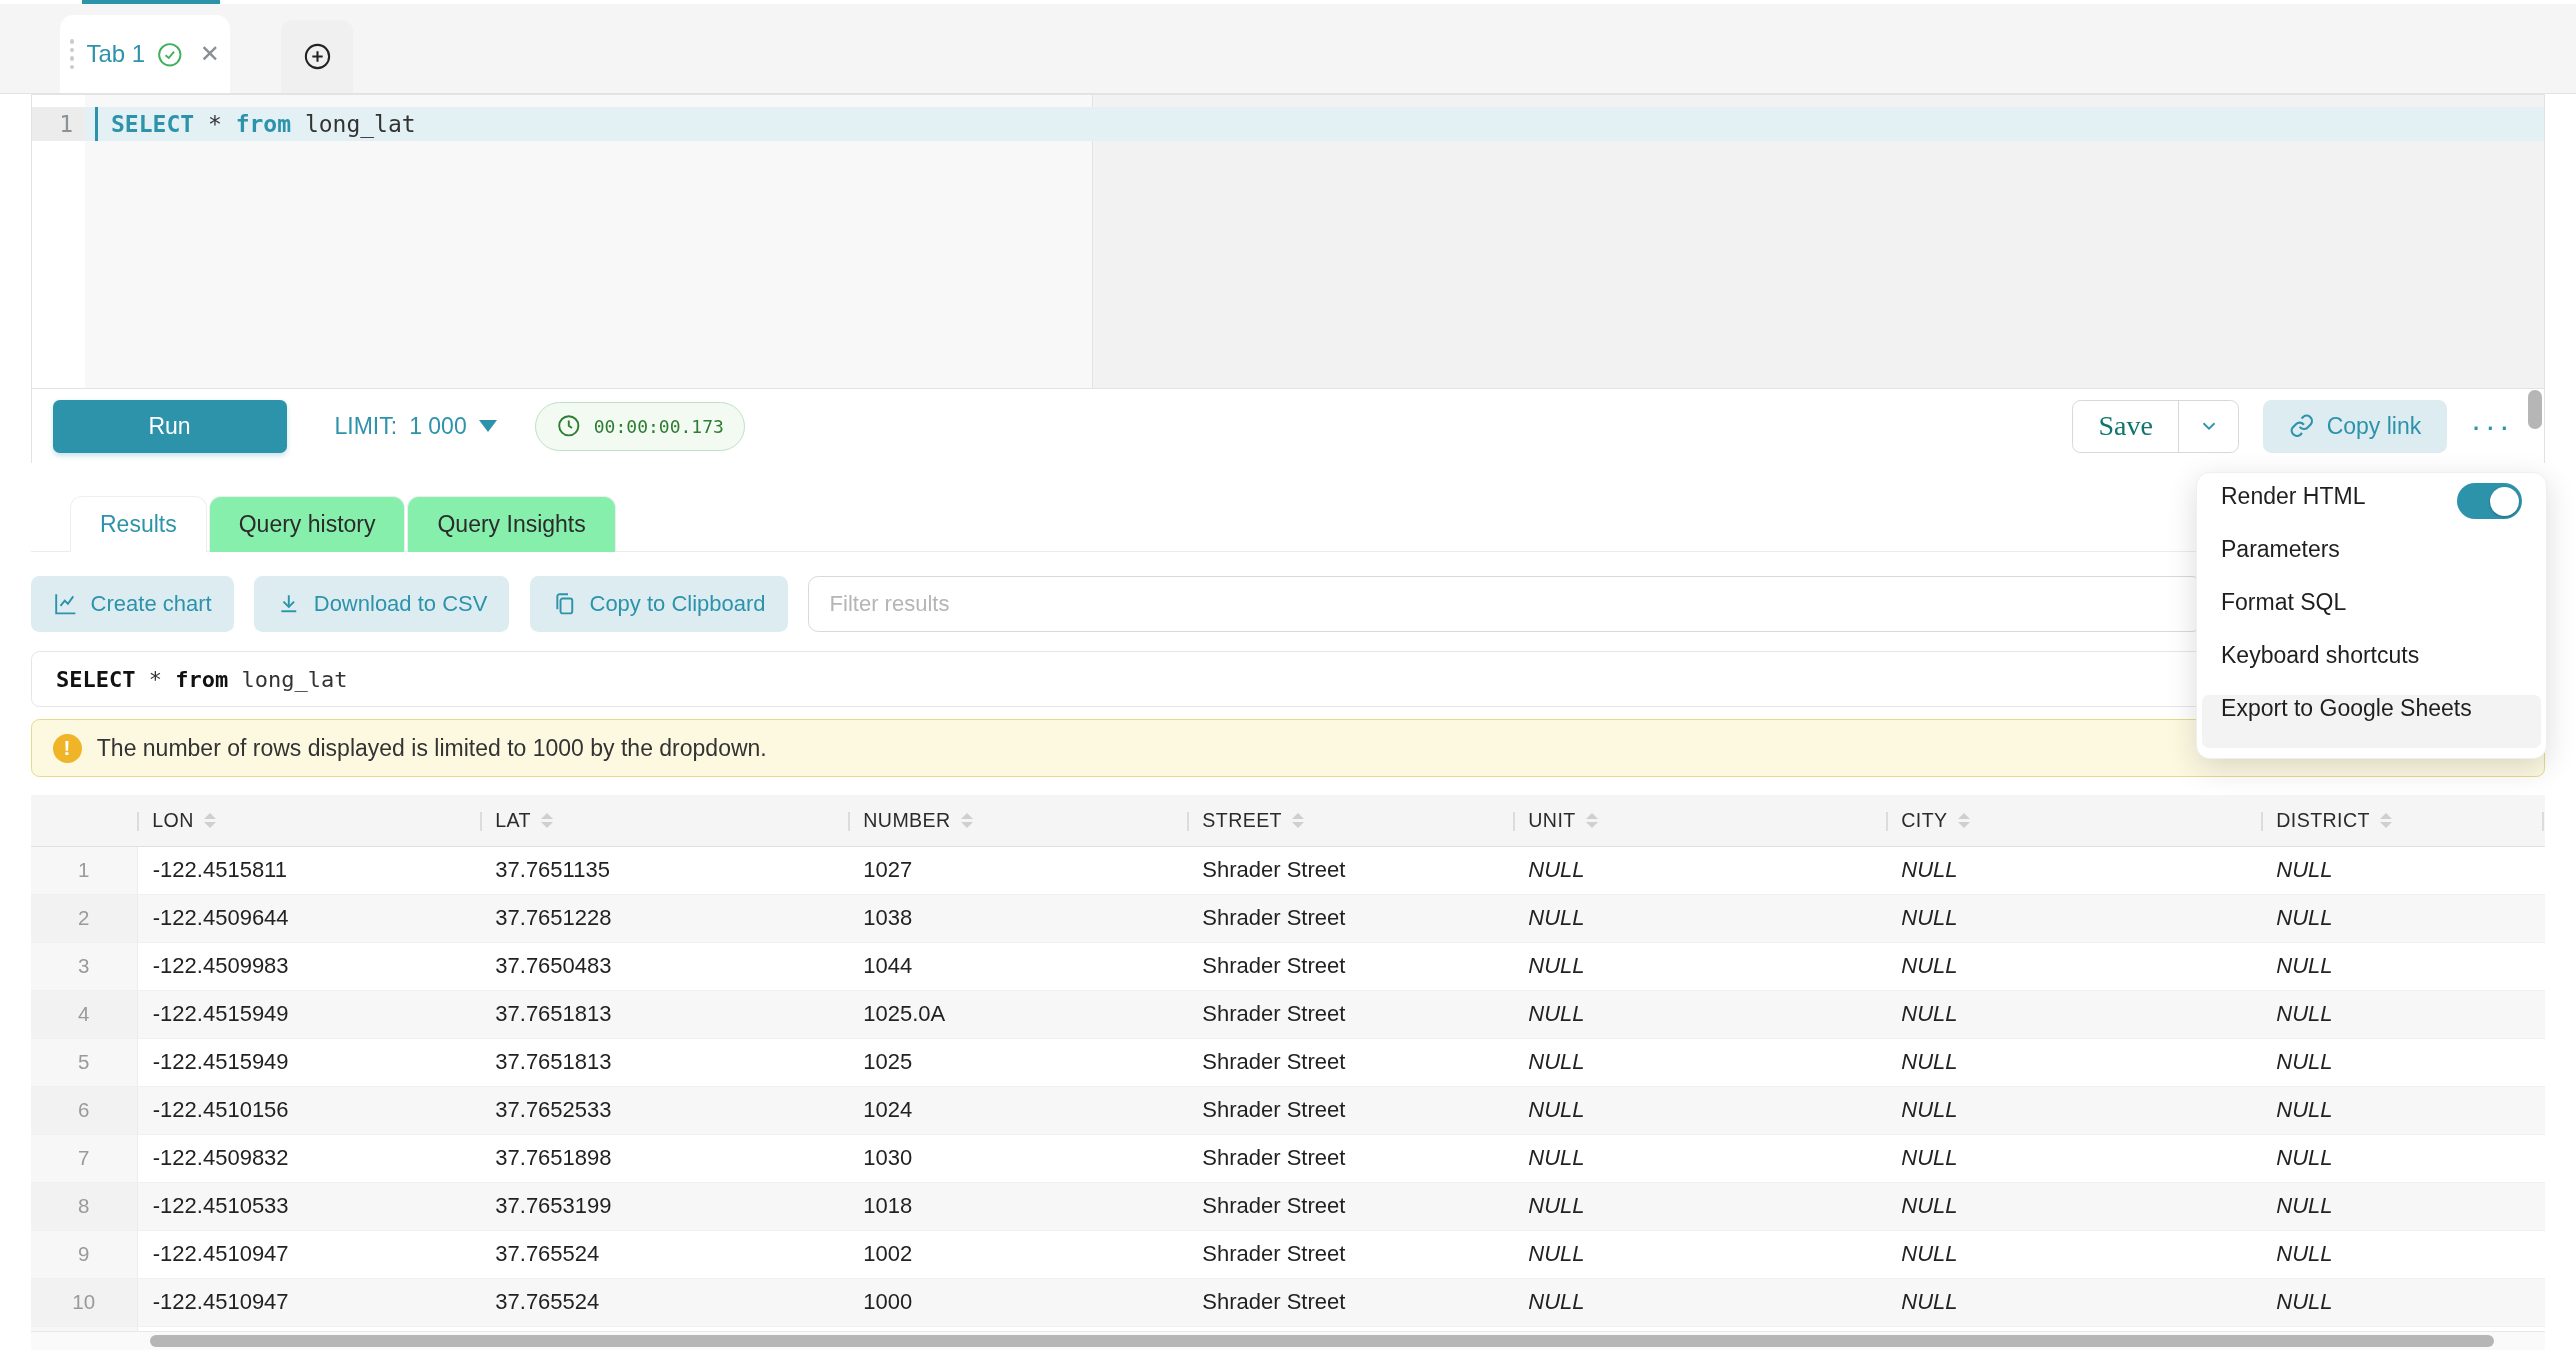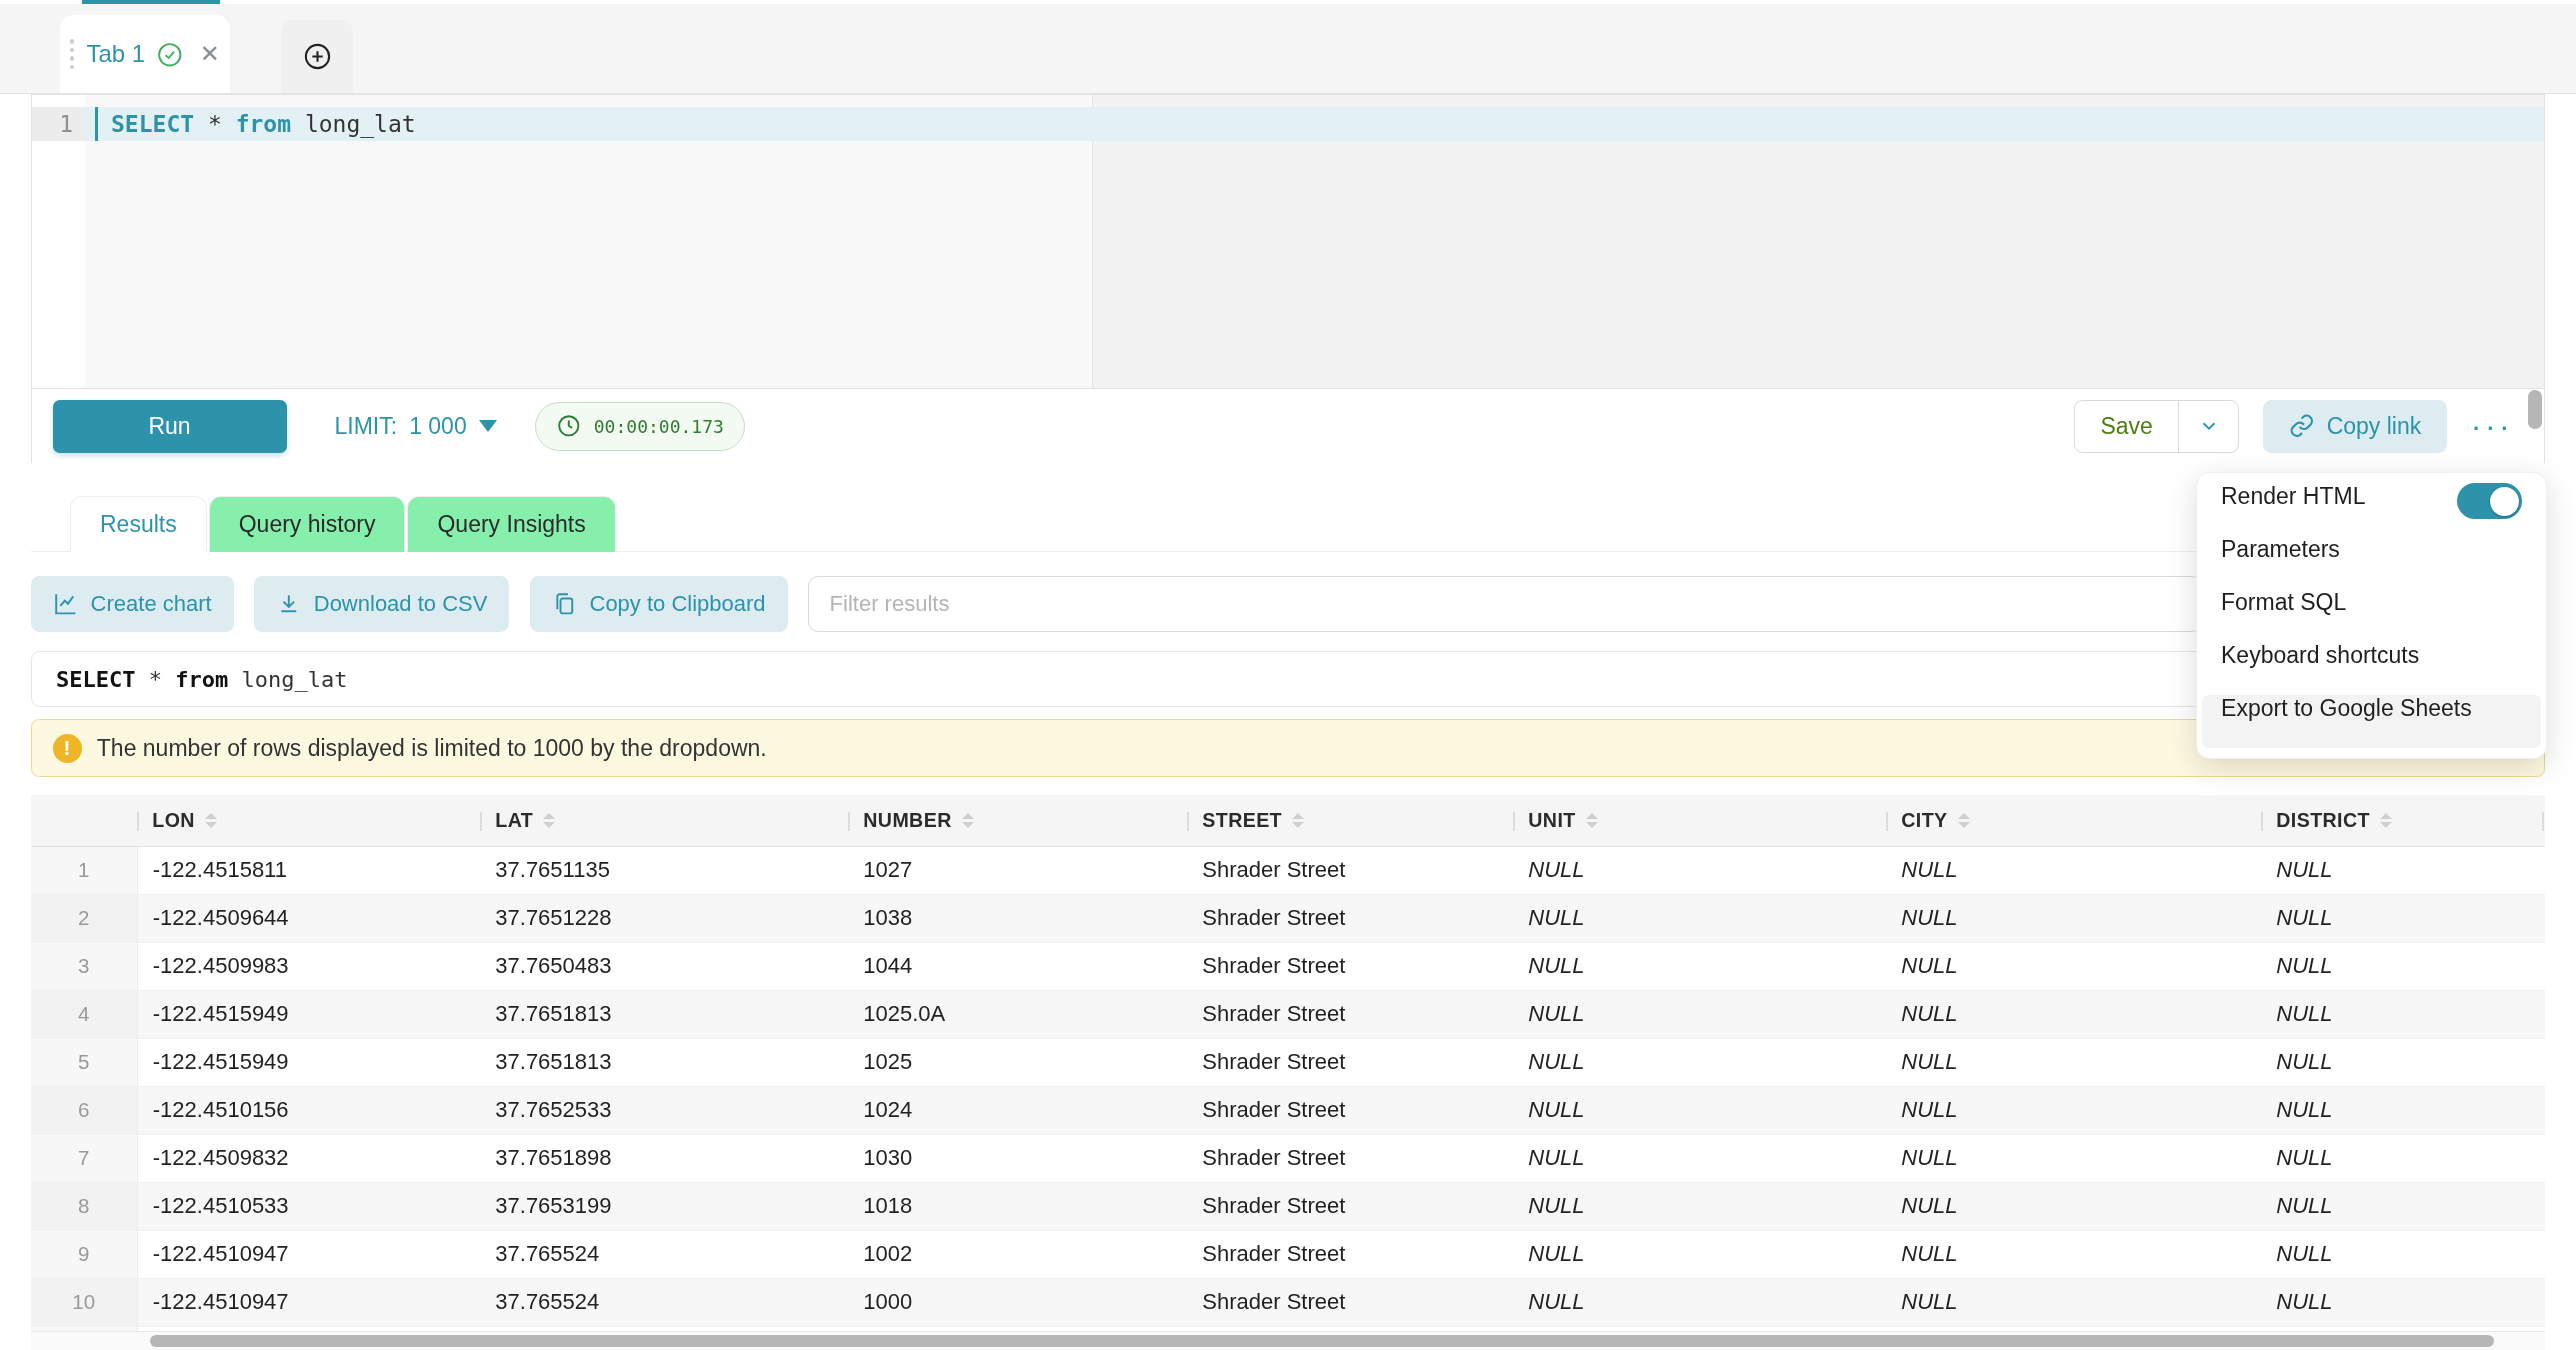--- a/index.html
+++ b/index.html
@@ -47,21 +47,21 @@
   .run-btn{width:234px;height:53px;background:var(--accent);color:#fff;font-size:23px;
     border:none;border-radius:6.8px;box-shadow:0 2.6px 5.1px rgba(45,147,171,.25);}
   .limit{display:flex;align-items:center;gap:12px;margin-left:48px;color:var(--accent);font-size:23px;}
   .tri-down{width:0;height:0;border-left:9.4px solid transparent;border-right:9.4px solid transparent;
     border-top:12px solid var(--accent);}
   .timer{display:flex;align-items:center;gap:12px;margin-left:38px;height:49px;padding:0 20.5px;
     background:var(--timer-bg);border:1.7px solid var(--timer-border);border-radius:25px;
     color:var(--timer-text);font-size:18px;}
   .tb-right{margin-left:auto;display:flex;align-items:center;gap:24px;}
   .save-group{display:flex;height:53px;border:0.9px solid #D8D8D8;border-radius:8.5px;background:#fff;overflow:hidden;}
-  .save-main{padding:0 25.6px;font-size:23px;color:#4d7c0f;background:none;border:none;}
+  .save-main{padding:0 25.6px;font-size:28px;color:#0f766e;background:none;border:none;font-family:Liberation Serif, serif;}
   .save-chev{width:60px;border:none;background:none;border-left:0.9px solid #D8D8D8;
     display:flex;align-items:center;justify-content:center;color:var(--accent);}
   .copylink{display:flex;align-items:center;gap:12px;height:53px;padding:0 25.6px;border:none;
     background:var(--accent-soft);border-radius:8.5px;color:var(--accent);font-size:23px;}
   .more-btn{background:none;border:none;color:var(--accent);font-size:32px;letter-spacing:3.4px;line-height:1;}
 
   
   .divider-handle{position:absolute;left:50%;top:470px;transform:translateX(-50%);
     display:flex;flex-direction:column;gap:5.1px;cursor:row-resize;}
   .divider-handle i{width:39px;height:3.4px;background:#D4D4D4;display:block;}
@@ -91,21 +91,21 @@
     gap:15.3px;padding:0 20.5px;font-size:23px;color:#333;}
   .warn-ic{width:29px;height:29px;border-radius:50%;background:var(--warn-icon);color:#fff;
     font-weight:bold;font-size:20.5px;display:flex;align-items:center;justify-content:center;flex:none;}
 
   
   .table-clip{position:absolute;left:31px;right:31px;top:332px;bottom:0;overflow:hidden;}
   table{border-collapse:collapse;table-layout:fixed;width:2736px;}
   col.c-num{width:106px;}col.c-lon{width:343px;}col.c-lat{width:368px;}col.c-number{width:339px;}
   col.c-street{width:326px;}col.c-unit{width:373px;}col.c-city{width:375px;}col.c-district{width:281px;}col.c-re{width:225px;}
   thead th{height:51px;background:#F5F5F5;text-align:left;font-size:19.6px;color:#2B2B2B;
-    font-weight:bold;letter-spacing:0.4px;border-bottom:0.9px solid #E0E0E0;position:relative;padding:0 0 0 15.3px;}
+    font-weight:normal;letter-spacing:0.4px;border-bottom:0.9px solid #E0E0E0;position:relative;padding:0 0 0 15.3px;}
   thead th .hwrap{display:flex;align-items:center;gap:10.2px;}
   thead th:before{content:"";position:absolute;left:0;top:17px;width:1.7px;height:19px;background:#DCDCDC;}
   thead th.th-num:before{display:none;}
   .sort{display:flex;flex-direction:column;gap:3.4px;}
   .sort i{width:0;height:0;border-left:6px solid transparent;border-right:6px solid transparent;display:block;}
   .sort .up{border-bottom:6.8px solid #CFCFCF;}
   .sort .dn{border-top:6.8px solid #CFCFCF;}
   tbody td{height:48px;font-size:22px;color:#222;padding:0 0 0 15.3px;border-bottom:0.9px solid #F0F0F0;}
   tbody td.rownum{background:#F7F7F7;color:#9A9A9A;text-align:center;padding:0;font-size:20.5px;
     border-right:0.9px solid #ECECEC;}

